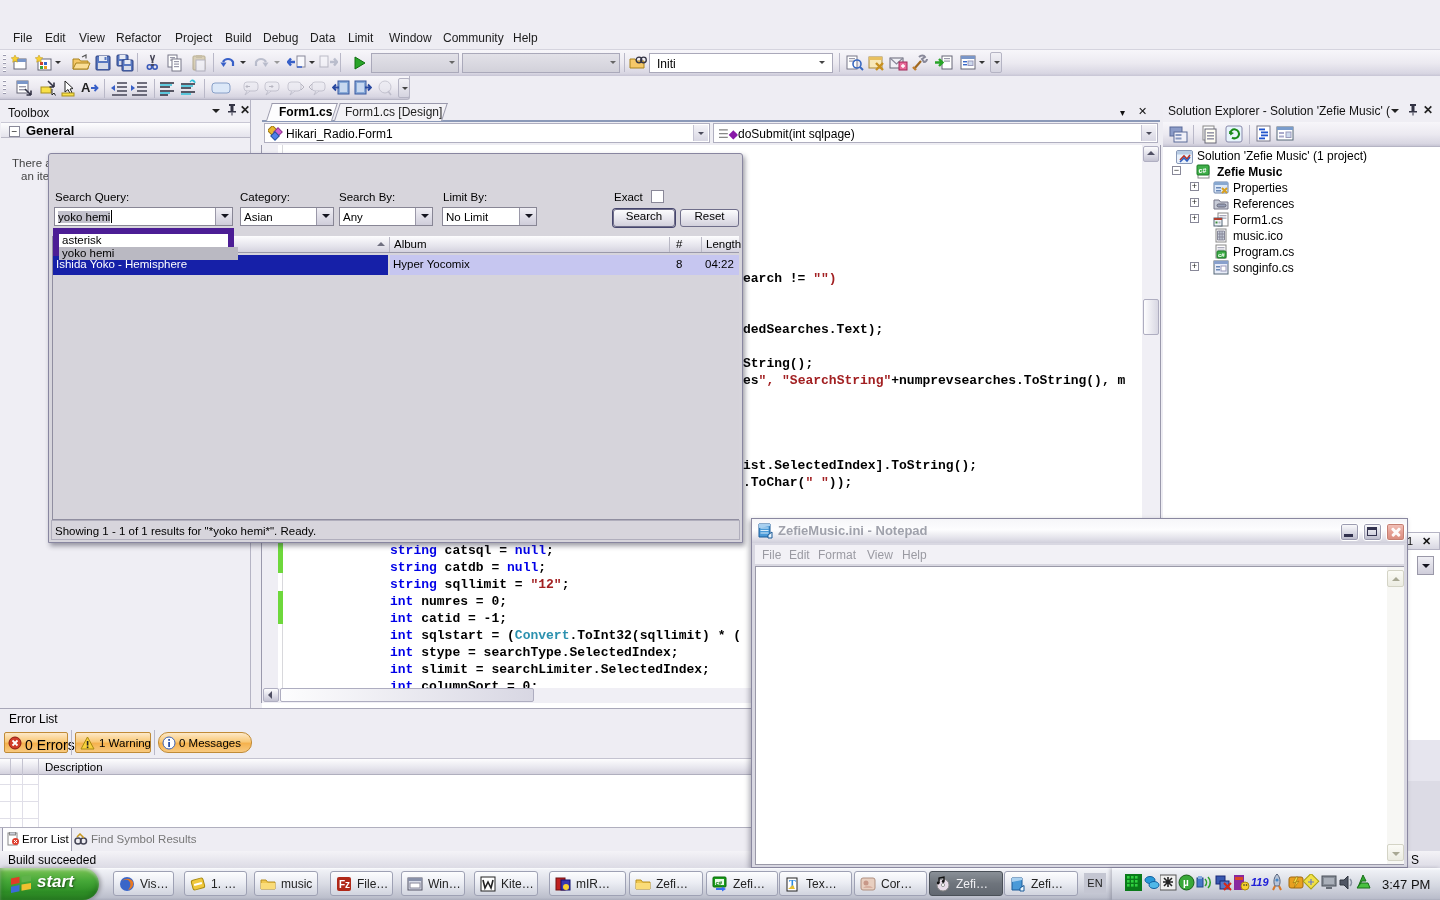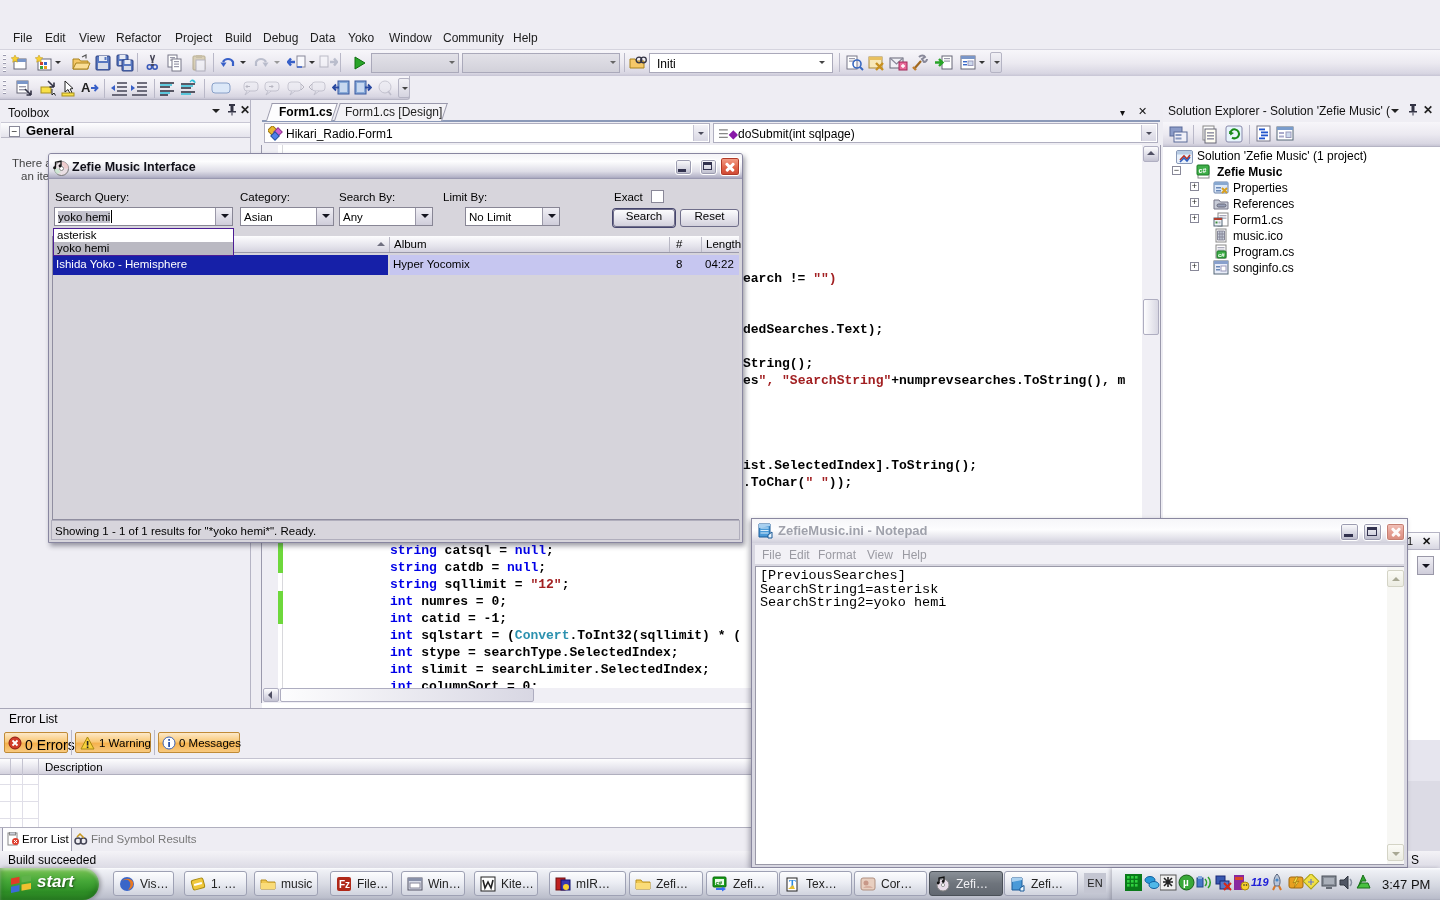--- a/index.html
+++ b/index.html
@@ -93,21 +93,21 @@
 
   <div id="vsmenu" class="abs">
     <span style="left:13px;">File</span>
       <span style="left:45px;">Edit</span>
       <span style="left:79px;">View</span>
       <span style="left:116px;text-align:center;">Refactor</span>
       <span style="left:175px;">Project</span>
       <span style="left:225px;">Build</span>
       <span style="left:263px;">Debug</span>
       <span style="left:310px;">Data</span>
-      <span style="left:348px;">Yoko</span>
+      <span style="left:348px;">Limit</span>
       <span style="left:389px;">Window</span>
       <span style="left:443px;">Community</span>
       <span style="left:513px;">Help</span>
   </div>
 
   <div id="tb1" class="abs toolbar">
       <div class="grip"></div>
     <svg class="abs" style="left:11px; top:4px;" width="18" height="18" viewBox="0 0 18 18">
         <rect x="3" y="5" width="12" height="10" fill="#fff" stroke="#667"></rect>
         <rect x="3" y="5" width="12" height="3" fill="#7a96c8"></rect>
@@ -558,21 +558,21 @@
       <div class="abs" style="left:71px; top:0px; width:1px; height:25px; background:#b9b8c8;"></div>
       <div class="abs" style="left:75px; top:2px; width:76px; height:21px; background:linear-gradient(#fde9c8,#f9c978 45%,#f5b24e 55%,#f8c97f); border:1px solid #c08b37; border-radius:2px;">
         <svg class="abs" style="left:4px; top:3px;" width="15" height="14" viewBox="0 0 15 14">
             <path d="M7.5 1 L14 13 L1 13 Z" fill="#f8d03c" stroke="#a88a10"></path>
             <rect x="6.8" y="5" width="1.6" height="4.5" fill="#222"></rect>
             <rect x="6.8" y="10.5" width="1.6" height="1.6" fill="#222"></rect>
           </svg>
         <span class="abs" style="left:23px; top:4px; font-size:11.5px;">1 Warning</span>
       </div>
       <div class="abs" style="left:154px; top:0px; width:1px; height:25px; background:#b9b8c8;"></div>
-      <div class="abs" style="left:158px; top:2px; width:82px; height:21px; background:linear-gradient(#fde9c8,#f9c978 45%,#f5b24e 55%,#f8c97f); border:1px solid #c08b37; border-radius:2px;">
+      <div class="abs" style="left:158px; top:2px; width:94px; height:21px; background:linear-gradient(#fde9c8,#f9c978 45%,#f5b24e 55%,#f8c97f); border:1px solid #c08b37; border-radius:10px;">
         <svg class="abs" style="left:3px; top:3px;" width="14" height="14" viewBox="0 0 14 14">
             <circle cx="7" cy="7" r="6" fill="#fff" stroke="#3a62b8"></circle>
             <rect x="6.2" y="3" width="1.8" height="1.8" fill="#2a52a8"></rect>
             <rect x="6.2" y="6" width="1.8" height="5" fill="#2a52a8"></rect>
           </svg>
         <span class="abs" style="left:20px; top:4px; font-size:11.5px;">0 Messages</span>
       </div>
     </div>
     <div class="abs" style="left:0; top:49px; width:1408px; height:17px; background:linear-gradient(#fdfdfe,#e6e5ed 60%,#d4d2de); border-top:1px solid #c4c3d0; border-bottom:1px solid #b0afbe;">
       <div class="abs" style="left:10px; top:0; width:1px; height:16px; background:#c4c3d0;"></div>
@@ -607,41 +607,20 @@
     </div>
   </div>
 
   <div class="abs" style="left:0; top:851px; width:1440px; height:17px; background:linear-gradient(#f4f3f7,#dcdbe5);">
     <span style="position:absolute; left:8px; top:2px; font-size:12px; color:#000;">Build succeeded</span>
     <span style="position:absolute; left:1411px; top:2px; font-size:12px; color:#000;">S</span>
   </div>
 </div>
 
 <div id="dlg" class="abs">
-  <div id="dlgtitle">
-    <svg class="abs" style="left:3px; top:6px;" width="17" height="16" viewBox="0 0 17 16">
-      <circle cx="9.5" cy="8.5" r="7" fill="#eadfe4" stroke="#777"></circle>
-      <path d="M9.5 1.5 A7 7 0 0 1 16.5 8.5 L12 8.5 A3 3 0 0 0 9.5 5 Z" fill="#f0c8c8" opacity="0.8"></path>
-      <path d="M5 14 A7 7 0 0 1 2.5 8.5 L7 8.5 A3 3 0 0 0 9.5 12 Z" fill="#c8e8d0" opacity="0.8"></path>
-      <circle cx="9.5" cy="8.5" r="2" fill="#fff" stroke="#888"></circle>
-      <path d="M3.5 7.5 L3.5 2.2 L9 1 L9 5.5" fill="none" stroke="#151515" stroke-width="1.3"></path>
-      <circle cx="2.6" cy="7.8" r="1.5" fill="#151515"></circle>
-        <circle cx="8.1" cy="5.8" r="1.5" fill="#151515"></circle>
-    </svg>
-    <div class="dtext">Zefie Music Interface</div>
-    <div class="winbtn sil" style="left:626px; top:5px; width:17px; height:16px;">
-        <span class="i-min" style="left:2px; bottom:2px; width:8px;"></span>
-      </div>
-    <div class="winbtn sil" style="left:651px; top:5px; width:17px; height:16px;">
-        <span class="i-max" style="left:2px; top:2px; width:9px; height:8px;"></span>
-      </div>
-    <div class="winbtn red" style="left:671px; top:3px; width:20px; height:19px;">
-        <span class="i-x"></span>
-      </div>
-  </div>
 
   <div class="lbl" style="left:6px; top:37px;">Search Query:</div>
   <div class="lbl" style="left:191px; top:37px;">Category:</div>
   <div class="lbl" style="left:290px; top:37px;">Search By:</div>
   <div class="lbl" style="left:394px; top:37px;">Limit By:</div>
   <div class="lbl" style="left:565px; top:37px;">Exact</div>
   <div class="abs" style="left:602px; top:36px; width:13px; height:13px; background:#fff; border:1px solid #8a8898;"></div>
 
   <div class="combo" style="left:5px; top:53px; width:179px;">
       <span class="ctext"><span style="background:#c2c1cc;">yoko hemi</span></span>
@@ -649,21 +628,21 @@
       <div class="cbtn"></div>
     </div>
   <div class="combo" style="left:191px; top:53px; width:94px;">
       <span class="ctext">Asian</span>
       <div class="cbtn"></div>
     </div>
   <div class="combo" style="left:290px; top:53px; width:94px;">
       <span class="ctext">Any</span>
       <div class="cbtn"></div>
     </div>
-  <div class="combo" style="left:416px; top:53px; width:95px;">
+  <div class="combo" style="left:393px; top:53px; width:95px;">
       <span class="ctext">No Limit</span>
       <div class="cbtn"></div>
     </div>
   <div class="btn" style="left:564px; top:55px; width:62px; height:18px; box-shadow:0 0 0 1px #46466e;">Search</div>
   <div class="btn" style="left:631px; top:55px; width:59px; height:18px;">Reset</div>
 
   <div class="abs" style="left:3px; top:82px; width:687px; height:284px; background:#d6d4db; border:1px solid #908ea0; border-right:none;"></div>
   <div class="abs" style="left:4px; top:82px; width:686px; height:17px; background:linear-gradient(#fdfdfe,#e6e5ed 60%,#d4d2de); border-bottom:1px solid #9a99aa;">
     <div class="abs" style="left:324px; top:6px; width:0; height:0; border:4px solid transparent; border-bottom-color:#707080; border-top:none;"></div>
     <div class="abs" style="left:336px; top:1px; width:1px; height:15px; background:#b8b7c4;"></div>
@@ -675,21 +654,21 @@
   </div>
   <div class="abs" style="left:4px; top:101px; width:335px; height:20px; background:#1620a8;">
     <span class="abs" style="left:3px; top:3px; font-size:11.5px; color:#fff;">Ishida Yoko - Hemisphere</span>
   </div>
   <div class="abs" style="left:341px; top:101px; width:349px; height:20px; background:#c6c6f0;">
     <span class="abs" style="left:3px; top:3px; font-size:11.5px; color:#000;">Hyper Yocomix</span>
     <span class="abs" style="left:286px; top:3px; font-size:11.5px; color:#000;">8</span>
     <span class="abs" style="left:315px; top:3px; font-size:11.5px; color:#000;">04:22</span>
   </div>
 
-  <div class="abs" style="left:4px; top:74px; width:181px; height:28px; background:#fff; border:1px solid #4c1d95;">
+  <div class="abs" style="left:4px; top:74px; width:181px; height:28px; background:#fff; border:6px solid #4c1d95;">
     <div class="abs" style="left:0; top:0; width:179px; height:13px;">
         <span class="abs" style="left:3px; top:0px; font-size:11.5px;">asterisk</span>
       </div>
     <div class="abs" style="left:0; top:13px; width:179px; height:13px; background:#bab9c2;">
         <span class="abs" style="left:3px; top:0px; font-size:11.5px;">yoko hemi</span>
       </div>
   </div>
 
   <div class="abs" style="left:2px; top:366px; width:689px; height:20px; background:#d7d5dc; border:1px solid #b0aebc;">
     <span class="abs" style="left:3px; top:4px; font-size:11.5px;">Showing 1 - 1 of 1 results for "*yoko hemi*". Ready.</span>
@@ -716,23 +695,20 @@
       </div>
   </div>
   <div class="abs" style="left:3px; top:26px; width:649px; height:20px; background:#f2f1f6; border-bottom:1px solid #d8d7e0;">
     <span class="abs" style="left:7px; top:3px; font-size:12px; color:#9a9aa2;">File</span>
     <span class="abs" style="left:34px; top:3px; font-size:12px; color:#9a9aa2;">Edit</span>
     <span class="abs" style="left:63px; top:3px; font-size:12px; color:#9a9aa2;">Format</span>
     <span class="abs" style="left:112px; top:3px; font-size:12px; color:#9a9aa2;">View</span>
     <span class="abs" style="left:147px; top:3px; font-size:12px; color:#9a9aa2;">Help</span>
   </div>
   <div class="abs" style="left:3px; top:47px; width:649px; height:299px; background:#fff; border:1px solid #9a99a8;">
-    <div class="mono abs" style="left:4px; top:2px; font-size:13.5px; line-height:13.5px; color:#000; white-space:pre;">[PreviousSearches]
-SearchString1=asterisk
-SearchString2=yoko hemi</div>
     <div class="abs" style="left:631px; top:0; width:17px; height:297px; background:#f7f7f4;">
       <div class="abs" style="left:0px; top:3px; width:17px; height:17px; background:linear-gradient(#fbfbf6,#ecece2); border:1px solid #d4d4c6; border-radius:2px;">
         <div class="abs" style="left:4px; top:6px; border:4px solid transparent; border-bottom-color:#a8a894; border-top:none;"></div>
       </div>
       <div class="abs" style="left:0px; top:277px; width:17px; height:17px; background:linear-gradient(#fbfbf6,#ecece2); border:1px solid #d4d4c6; border-radius:2px;">
         <div class="abs" style="left:4px; top:7px; border:4px solid transparent; border-top-color:#a8a894; border-bottom:none;"></div>
       </div>
     </div>
   </div>
 </div>

